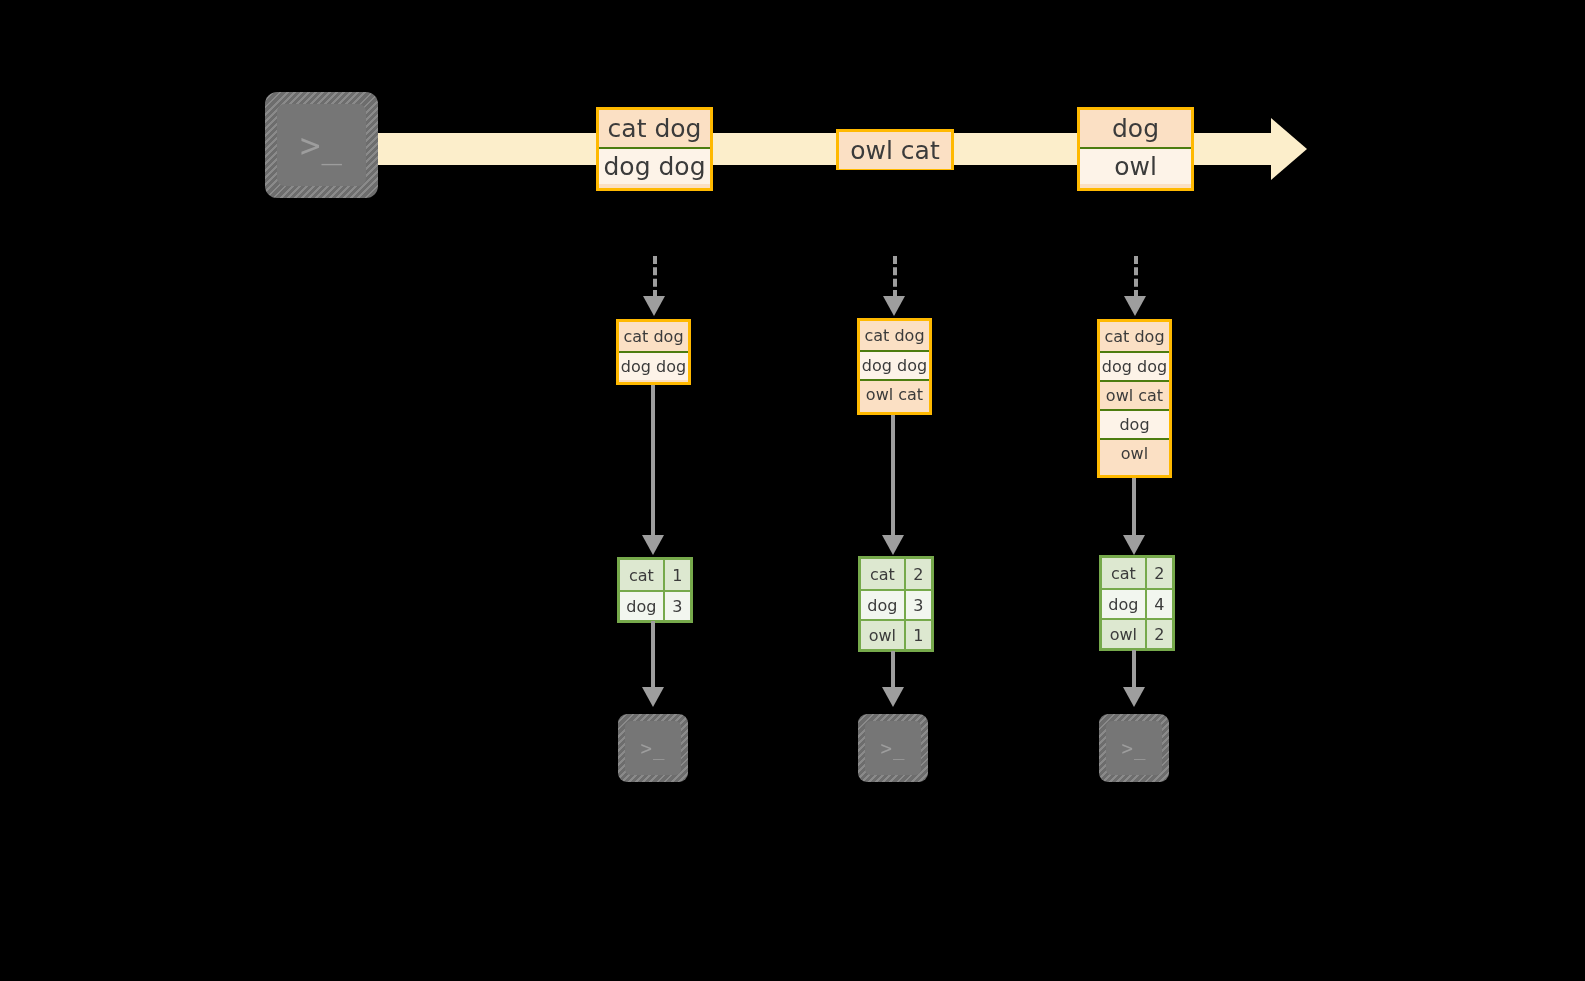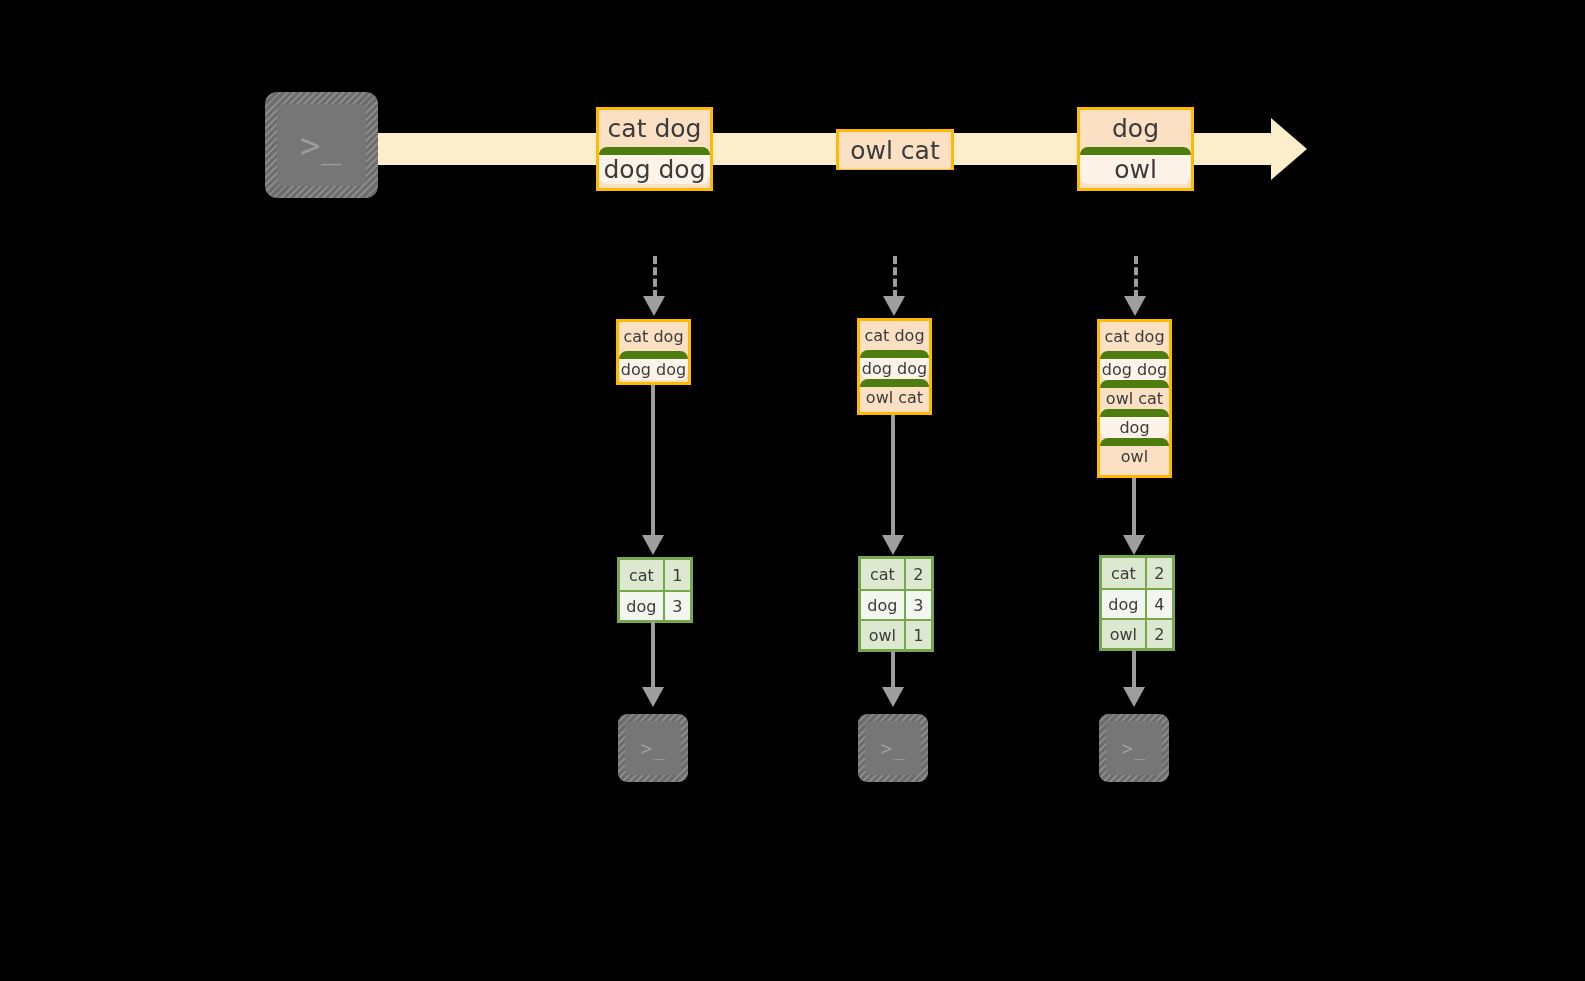--- a/index.html
+++ b/index.html
@@ -72,21 +72,21 @@
     background: #FBE0C4;
   }
   .obox .orow {
     box-sizing: border-box;
     display: flex;
     align-items: center;
     justify-content: center;
     color: #3b3b3b;
     white-space: nowrap;
   }
-  .obox .orow + .orow { border-top: 8px solid #4d7c0f; border-radius: 8px; }
+  .obox .orow + .orow { border-top: 2px solid #4d7c0f; }
   .orow.shade-a { background: #FBE0C4; }
   .orow.shade-b { background: #FDF3E8; }
 
   .obox.big .orow { font-size: 25px; height: 37px; }
   .obox.mini .orow { font-size: 16px; height: 29px; }
 
   
   .gtable {
     position: absolute;
     box-sizing: border-box;

